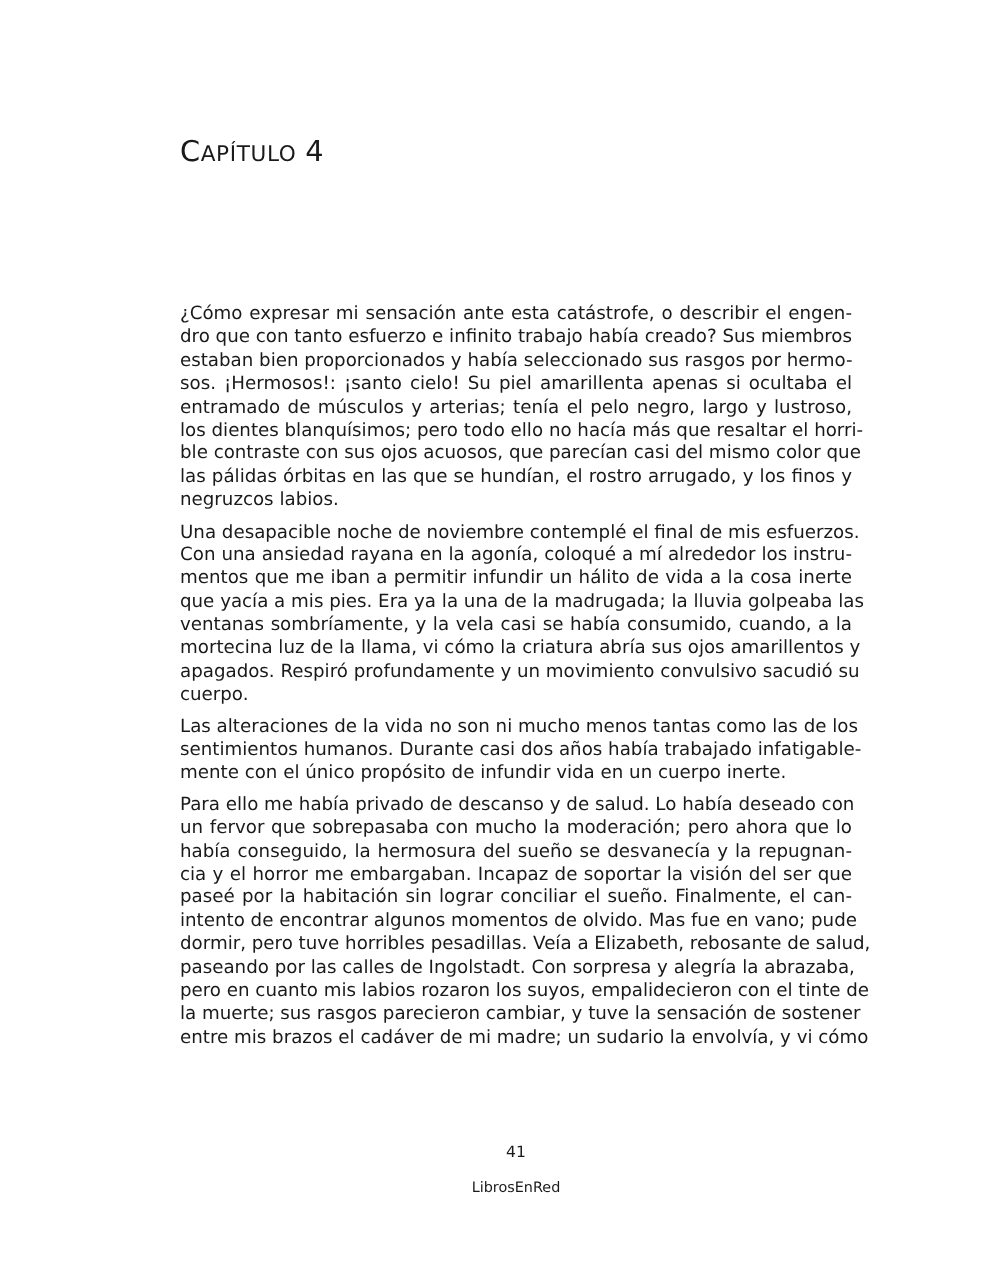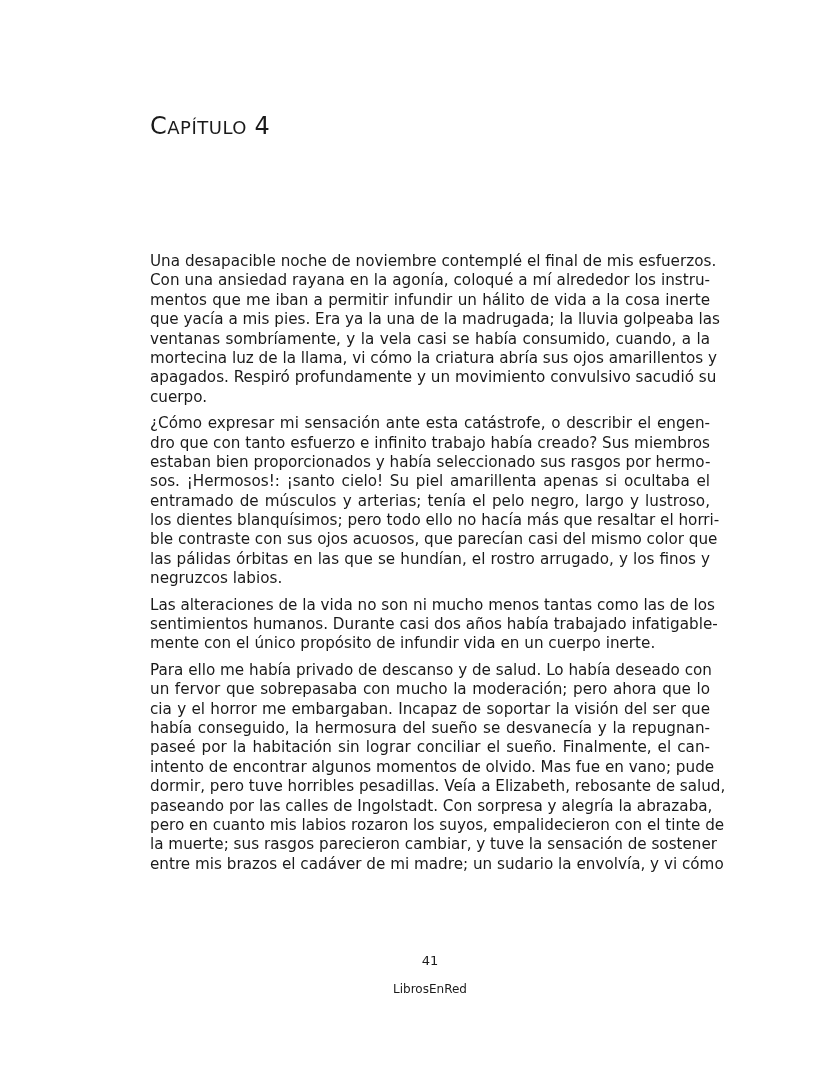--- a/index.html
+++ b/index.html
@@ -78,53 +78,53 @@
 </head>
 <body>
 
 <div class="page">
 
   <h1 class="chapter-title"><span class="big">C</span><span class="small">APÍTULO</span> <span class="big">4</span></h1>
 
   <div class="body-text">
 
     <p class="para">
-      <span class="line">Una desapacible noche de noviembre contemplé el final de mis esfuerzos.</span>
-      <span class="line">Con una ansiedad rayana en la agonía, coloqué a mí alrededor los instru-</span>
-      <span class="line">mentos que me iban a permitir infundir un hálito de vida a la cosa inerte</span>
-      <span class="line">que yacía a mis pies. Era ya la una de la madrugada; la lluvia golpeaba las</span>
-      <span class="line">ventanas sombríamente, y la vela casi se había consumido, cuando, a la</span>
-      <span class="line">mortecina luz de la llama, vi cómo la criatura abría sus ojos amarillentos y</span>
-      <span class="line">apagados. Respiró profundamente y un movimiento convulsivo sacudió su</span>
-      <span class="line last">cuerpo.</span>
-    </p>
-
-    <p class="para">
       <span class="line">¿Cómo expresar mi sensación ante esta catástrofe, o describir el engen-</span>
       <span class="line">dro que con tanto esfuerzo e infinito trabajo había creado? Sus miembros</span>
       <span class="line">estaban bien proporcionados y había seleccionado sus rasgos por hermo-</span>
       <span class="line">sos. ¡Hermosos!: ¡santo cielo! Su piel amarillenta apenas si ocultaba el</span>
       <span class="line">entramado de músculos y arterias; tenía el pelo negro, largo y lustroso,</span>
       <span class="line">los dientes blanquísimos; pero todo ello no hacía más que resaltar el horri-</span>
       <span class="line">ble contraste con sus ojos acuosos, que parecían casi del mismo color que</span>
       <span class="line">las pálidas órbitas en las que se hundían, el rostro arrugado, y los finos y</span>
       <span class="line last">negruzcos labios.</span>
     </p>
 
     <p class="para">
+      <span class="line">Una desapacible noche de noviembre contemplé el final de mis esfuerzos.</span>
+      <span class="line">Con una ansiedad rayana en la agonía, coloqué a mí alrededor los instru-</span>
+      <span class="line">mentos que me iban a permitir infundir un hálito de vida a la cosa inerte</span>
+      <span class="line">que yacía a mis pies. Era ya la una de la madrugada; la lluvia golpeaba las</span>
+      <span class="line">ventanas sombríamente, y la vela casi se había consumido, cuando, a la</span>
+      <span class="line">mortecina luz de la llama, vi cómo la criatura abría sus ojos amarillentos y</span>
+      <span class="line">apagados. Respiró profundamente y un movimiento convulsivo sacudió su</span>
+      <span class="line last">cuerpo.</span>
+    </p>
+
+    <p class="para">
       <span class="line">Las alteraciones de la vida no son ni mucho menos tantas como las de los</span>
       <span class="line">sentimientos humanos. Durante casi dos años había trabajado infatigable-</span>
       <span class="line last">mente con el único propósito de infundir vida en un cuerpo inerte.</span>
     </p>
 
     <p class="para">
       <span class="line">Para ello me había privado de descanso y de salud. Lo había deseado con</span>
       <span class="line">un fervor que sobrepasaba con mucho la moderación; pero ahora que lo</span>
+      <span class="line">había conseguido, la hermosura del sueño se desvanecía y la repugnan-</span>
       <span class="line">cia y el horror me embargaban. Incapaz de soportar la visión del ser que</span>
-      <span class="line">había conseguido, la hermosura del sueño se desvanecía y la repugnan-</span>
       <span class="line">paseé por la habitación sin lograr conciliar el sueño. Finalmente, el can-</span>
       <span class="line">intento de encontrar algunos momentos de olvido. Mas fue en vano; pude</span>
       <span class="line">dormir, pero tuve horribles pesadillas. Veía a Elizabeth, rebosante de salud,</span>
       <span class="line">paseando por las calles de Ingolstadt. Con sorpresa y alegría la abrazaba,</span>
       <span class="line">pero en cuanto mis labios rozaron los suyos, empalidecieron con el tinte de</span>
       <span class="line">la muerte; sus rasgos parecieron cambiar, y tuve la sensación de sostener</span>
       <span class="line">entre mis brazos el cadáver de mi madre; un sudario la envolvía, y vi cómo</span>
     </p>
 
   </div>

